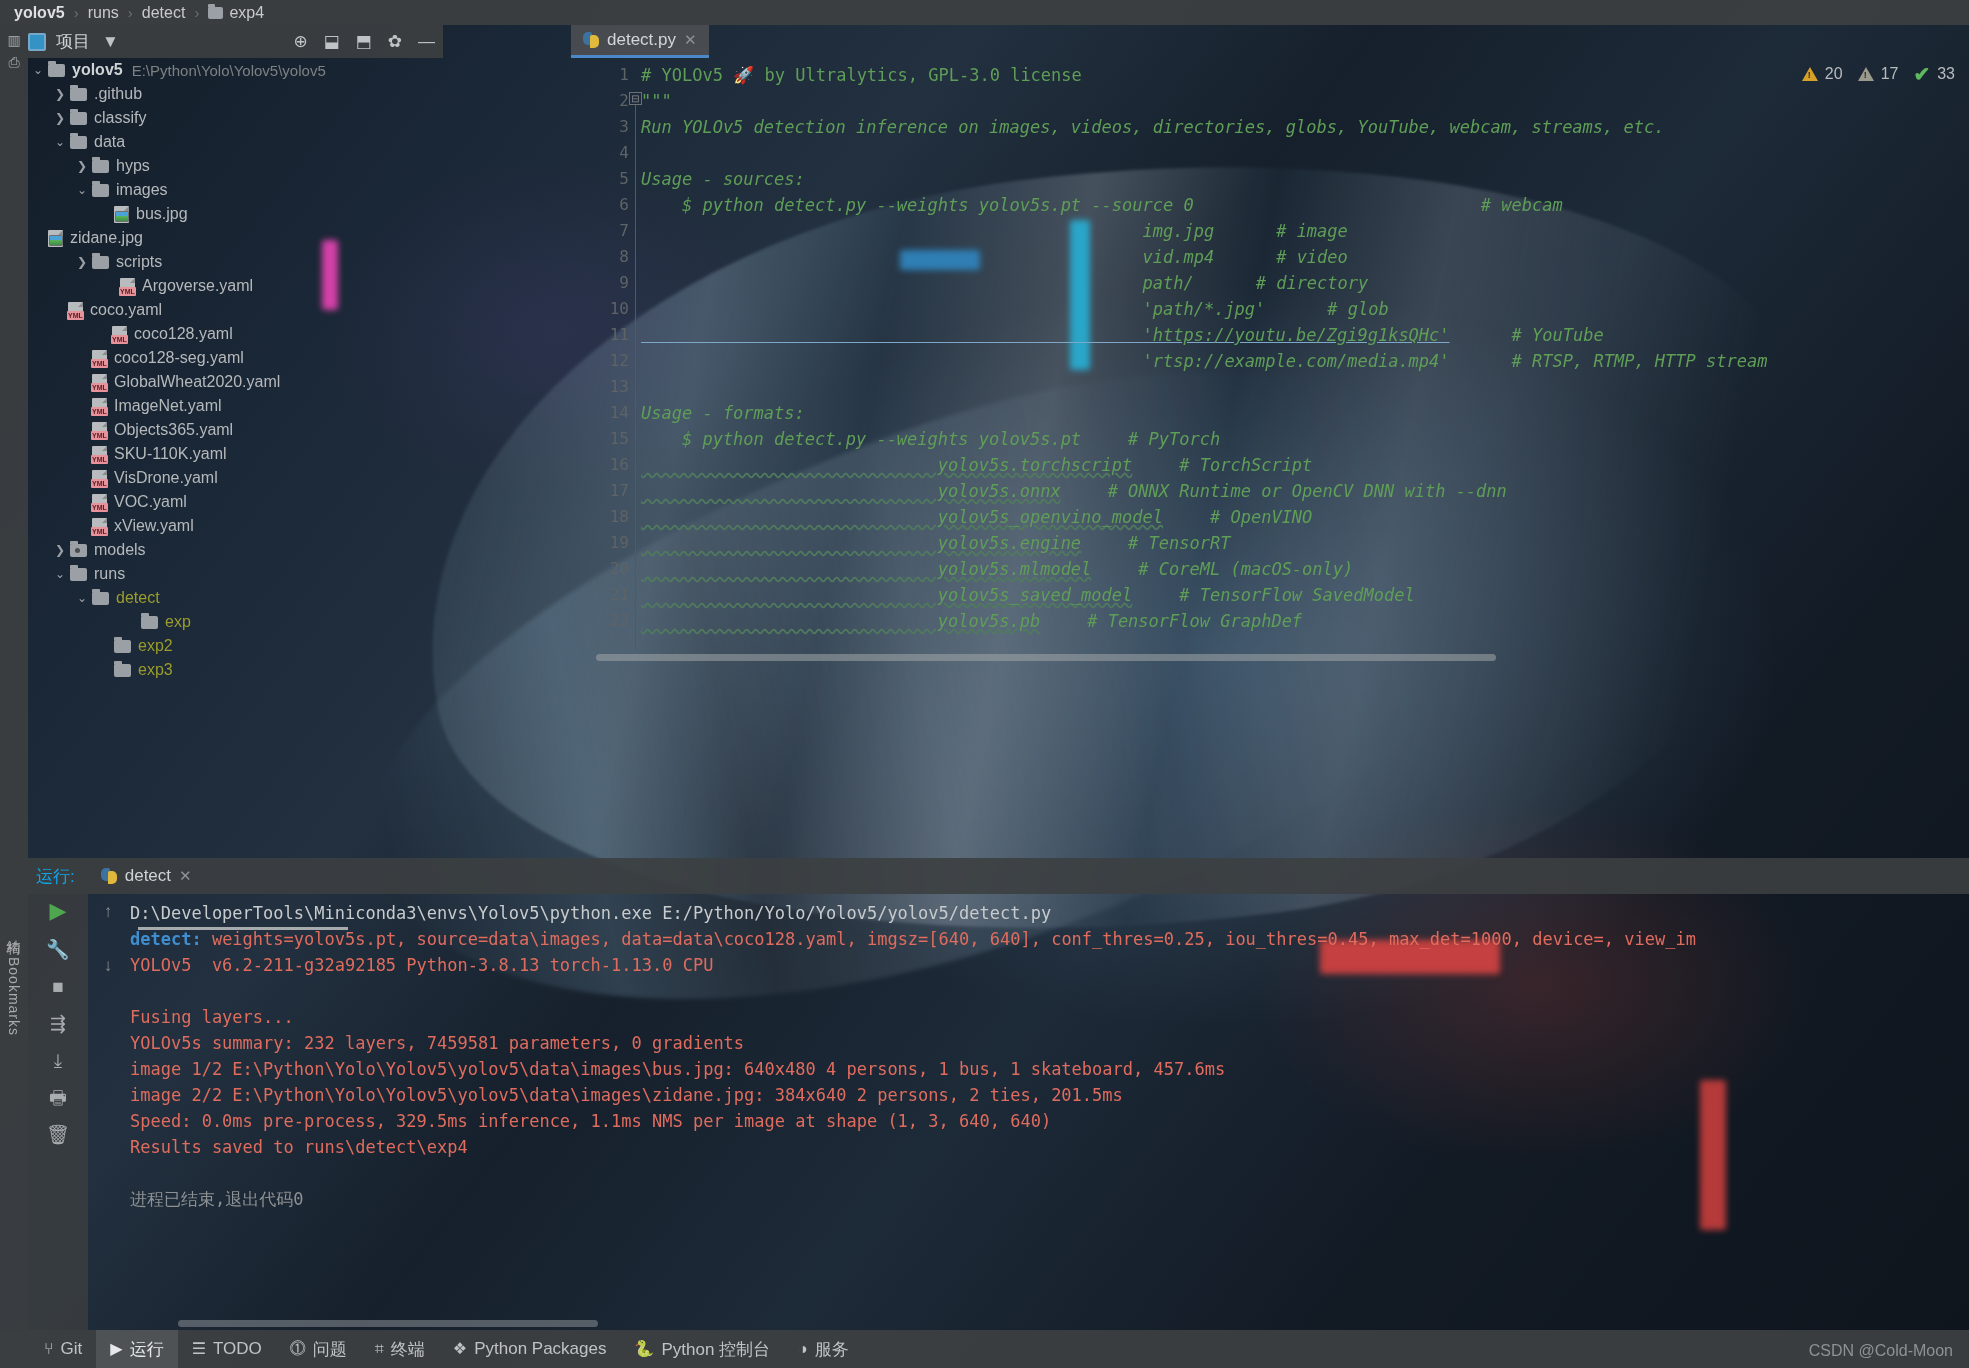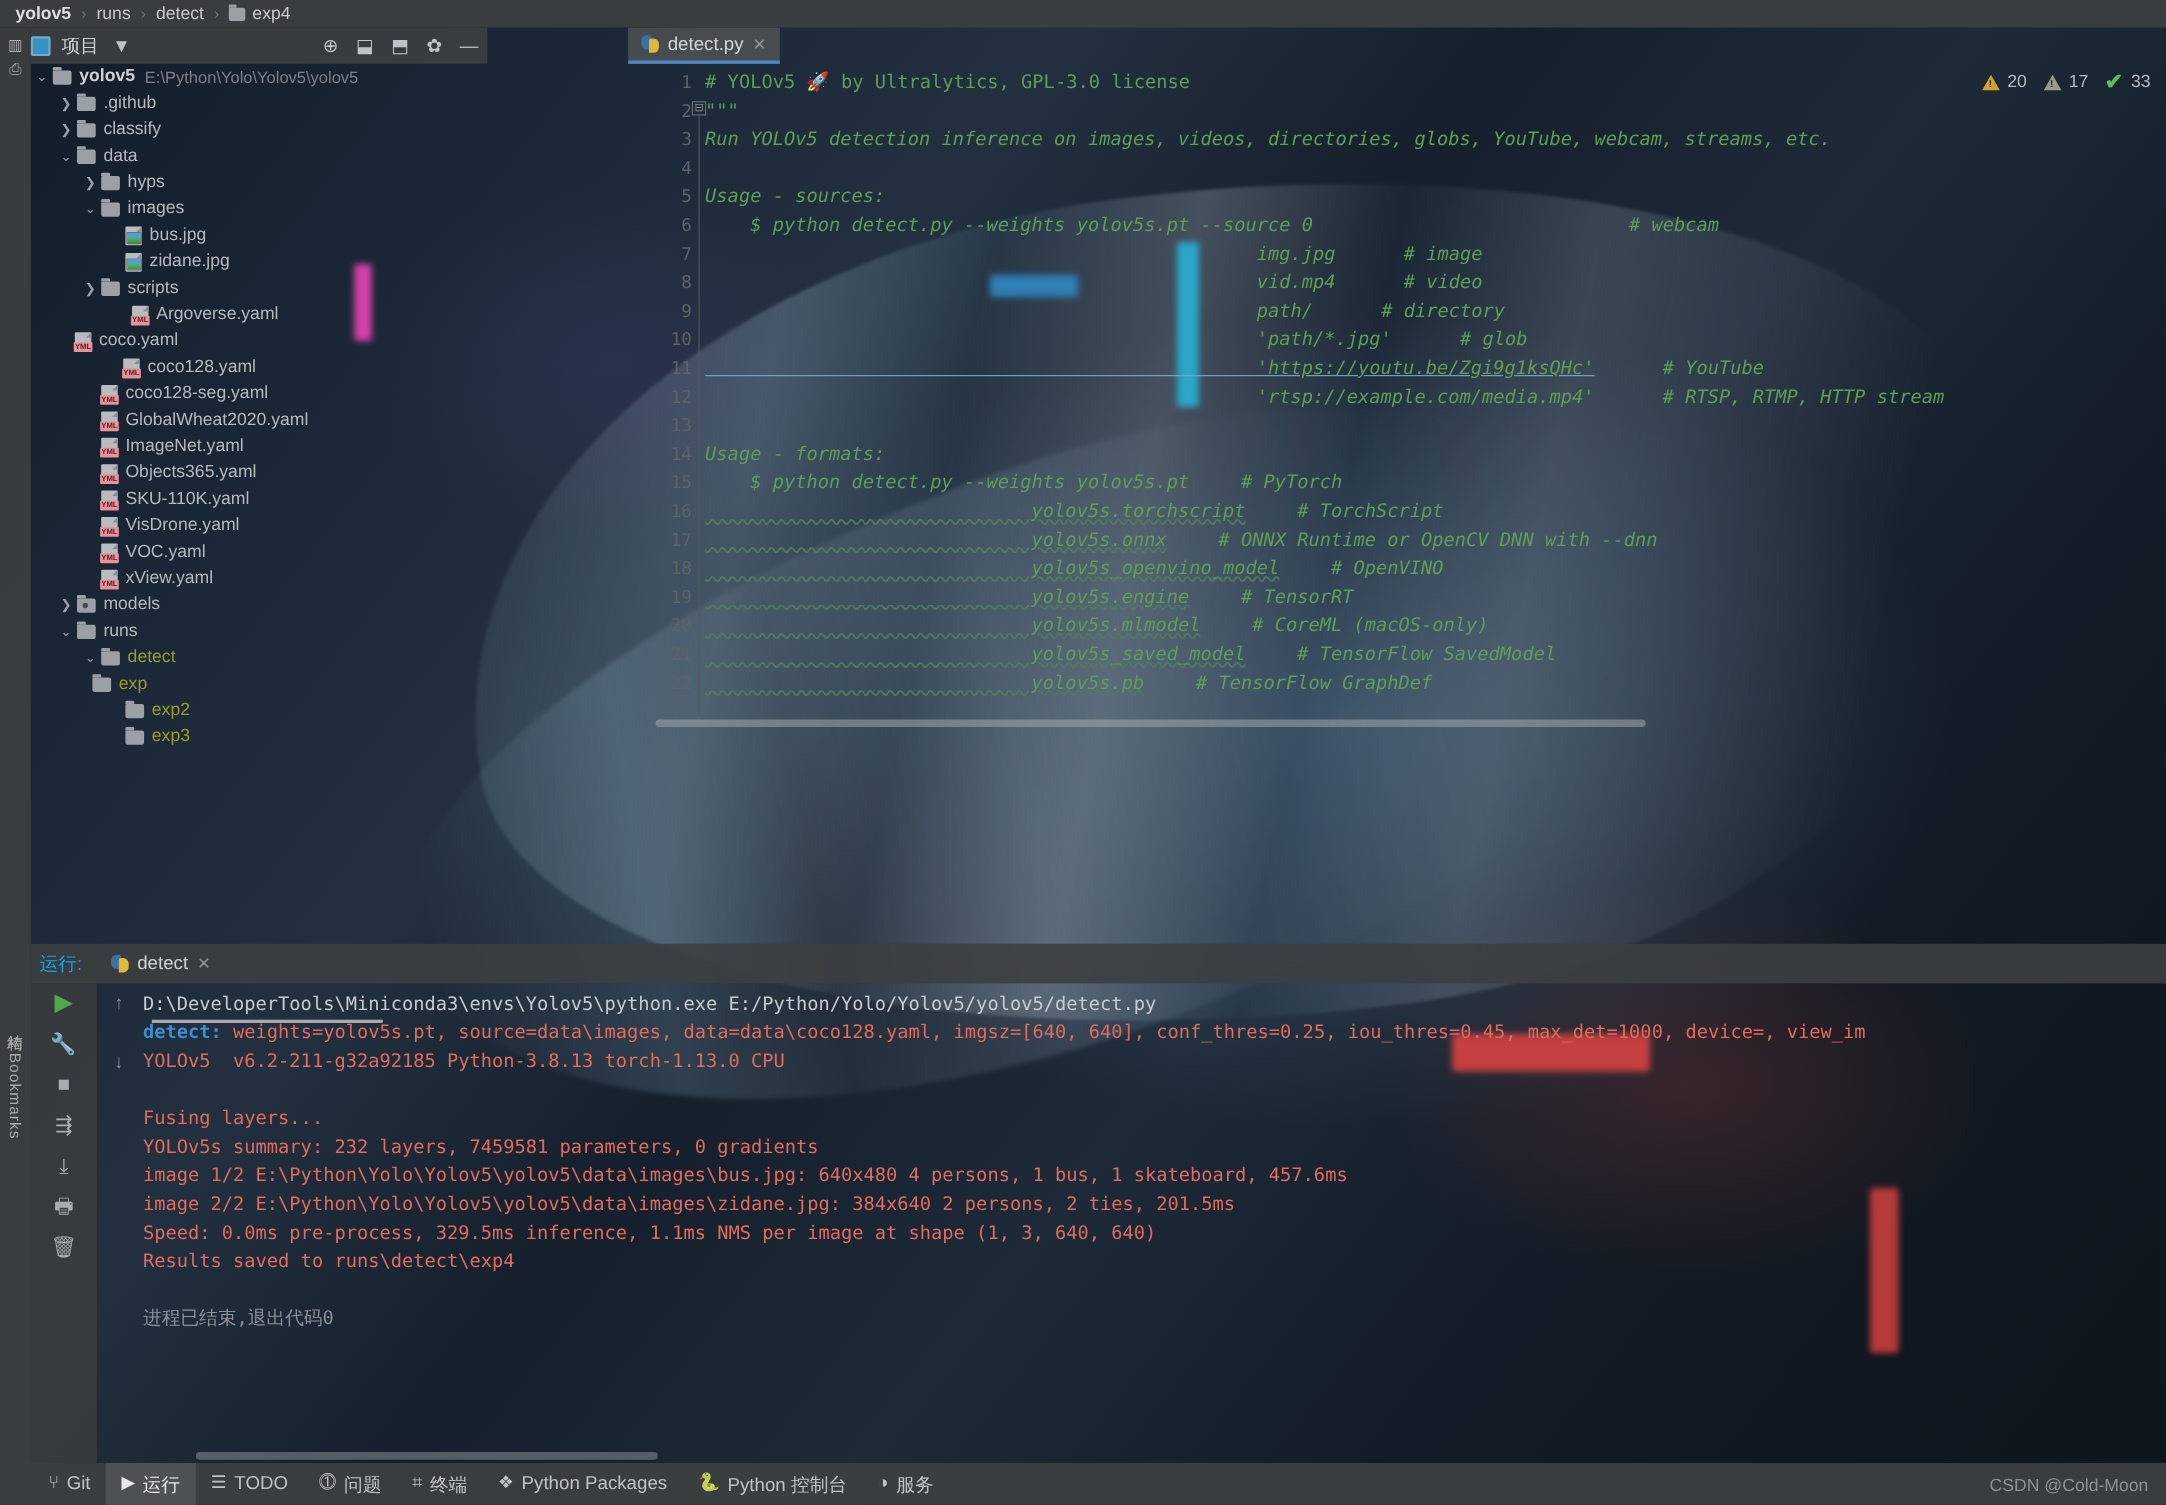--- a/index.html
+++ b/index.html
@@ -316,21 +316,21 @@
     <div class="tree-row" style="padding-left: 44px;">
       <span class="tw">⌄</span>
       <span class="folder-ico"></span>
       <span>images</span>
     </div>
     <div class="tree-row" style="padding-left: 66px;">
       <span class="tw"></span>
       <span class="img-ico"></span>
       <span>bus.jpg</span>
     </div>
-    <div class="tree-row" style="padding-left: 66px;">
+    <div class="tree-row" style="">
       <span class="tw"></span>
       <span class="img-ico"></span>
       <span>zidane.jpg</span>
     </div>
     <div class="tree-row" style="padding-left: 44px;">
       <span class="tw">❯</span>
       <span class="folder-ico"></span>
       <span>scripts</span>
     </div>
     <div class="tree-row" style="padding-left: 44px; margin-left: 28px;">
@@ -396,21 +396,21 @@
     <div class="tree-row" style="padding-left: 22px;">
       <span class="tw">⌄</span>
       <span class="folder-ico"></span>
       <span>runs</span>
     </div>
     <div class="tree-row" style="padding-left: 44px;">
       <span class="tw">⌄</span>
       <span class="folder-ico"></span>
       <span class="olive">detect</span>
     </div>
-    <div class="tree-row" style="padding-left: 36px;">
+    <div class="tree-row" style="padding-left: 93px;">
       <span class="tw"></span>
       <span class="folder-ico"></span>
       <span class="olive">exp</span>
     </div>
     <div class="tree-row" style="padding-left: 66px;">
       <span class="tw"></span>
       <span class="folder-ico"></span>
       <span class="olive">exp2</span>
     </div>
     <div class="tree-row" style="padding-left: 66px;">

